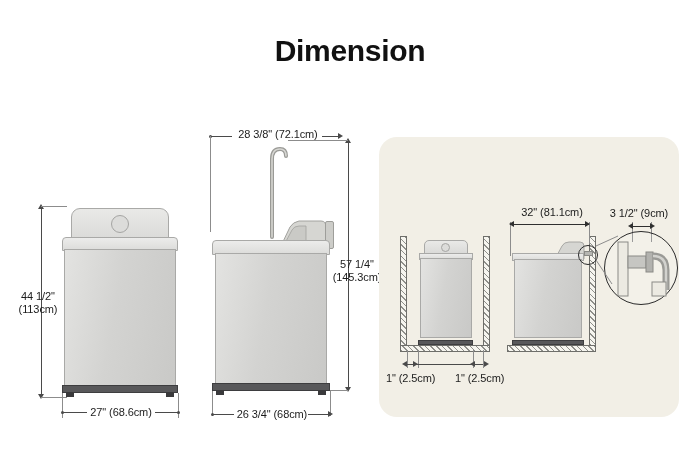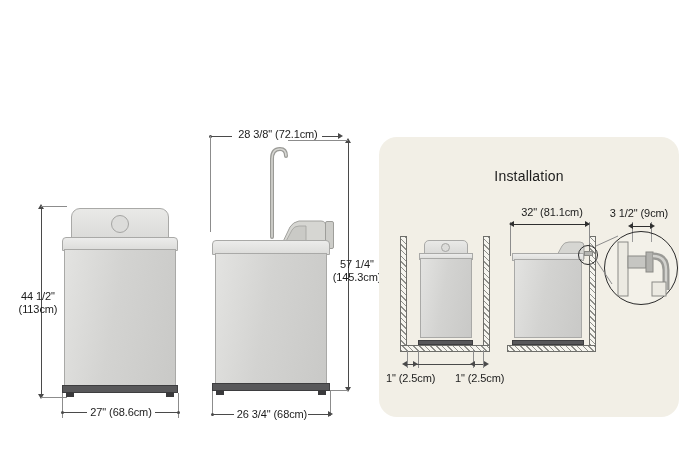--- a/index.html
+++ b/index.html
@@ -132,20 +132,21 @@
     background: #b6b6b2;
     border: 1px solid #8a8a86;
   }
   svg { display:block; overflow: visible; }
 </style>
 </head>
 <body>
 
 <div id="page">
 
+  <div class="page-title">Dimension</div>
 
   <div>
 
     <div class="vline" style="left:41px; top:206px; height:191px;"></div>
     <div class="arrow up" style="left:38px; top:204px;"></div>
     <div class="arrow down" style="left:38px; top:394px;"></div>
     <div class="thin-h" style="left:41px; top:206px; width:26px;"></div>
     <div class="thin-h" style="left:41px; top:397px; width:26px;"></div>
 
     <div class="dim center" style="left:2px; top:290px; width:72px;">
@@ -221,21 +222,20 @@
     <div class="hline" style="left:308px; top:414px; width:22px;"></div>
     <div class="dot" style="left:211px; top:413px;"></div>
     <div class="arrow right" style="left:328px; top:411px;"></div>
 
     <div class="dim center" style="left:232px; top:408px; width:80px;">26 3/4" (68cm)</div>
   </div>
 
   <div class="install-panel" style="left:379px; top:137px; width:300px; height:280px;">
   </div>
 
-  <div class="install-title" style="left:379px; top:168px; width:300px;">Installation</div>
 
   <div>
 
     <div class="wall" style="left:400px; top:236px; width:7px; height:112px;"></div>
 
     <div class="wall" style="left:483px; top:236px; width:7px; height:112px;"></div>
 
     <div class="wall" style="left:400px; top:345px; width:90px; height:7px;"></div>
 
     <div class="panel-top" style="left:424px; top:240px; width:44px; height:16px; border-radius:5px 5px 1px 1px;"></div>

